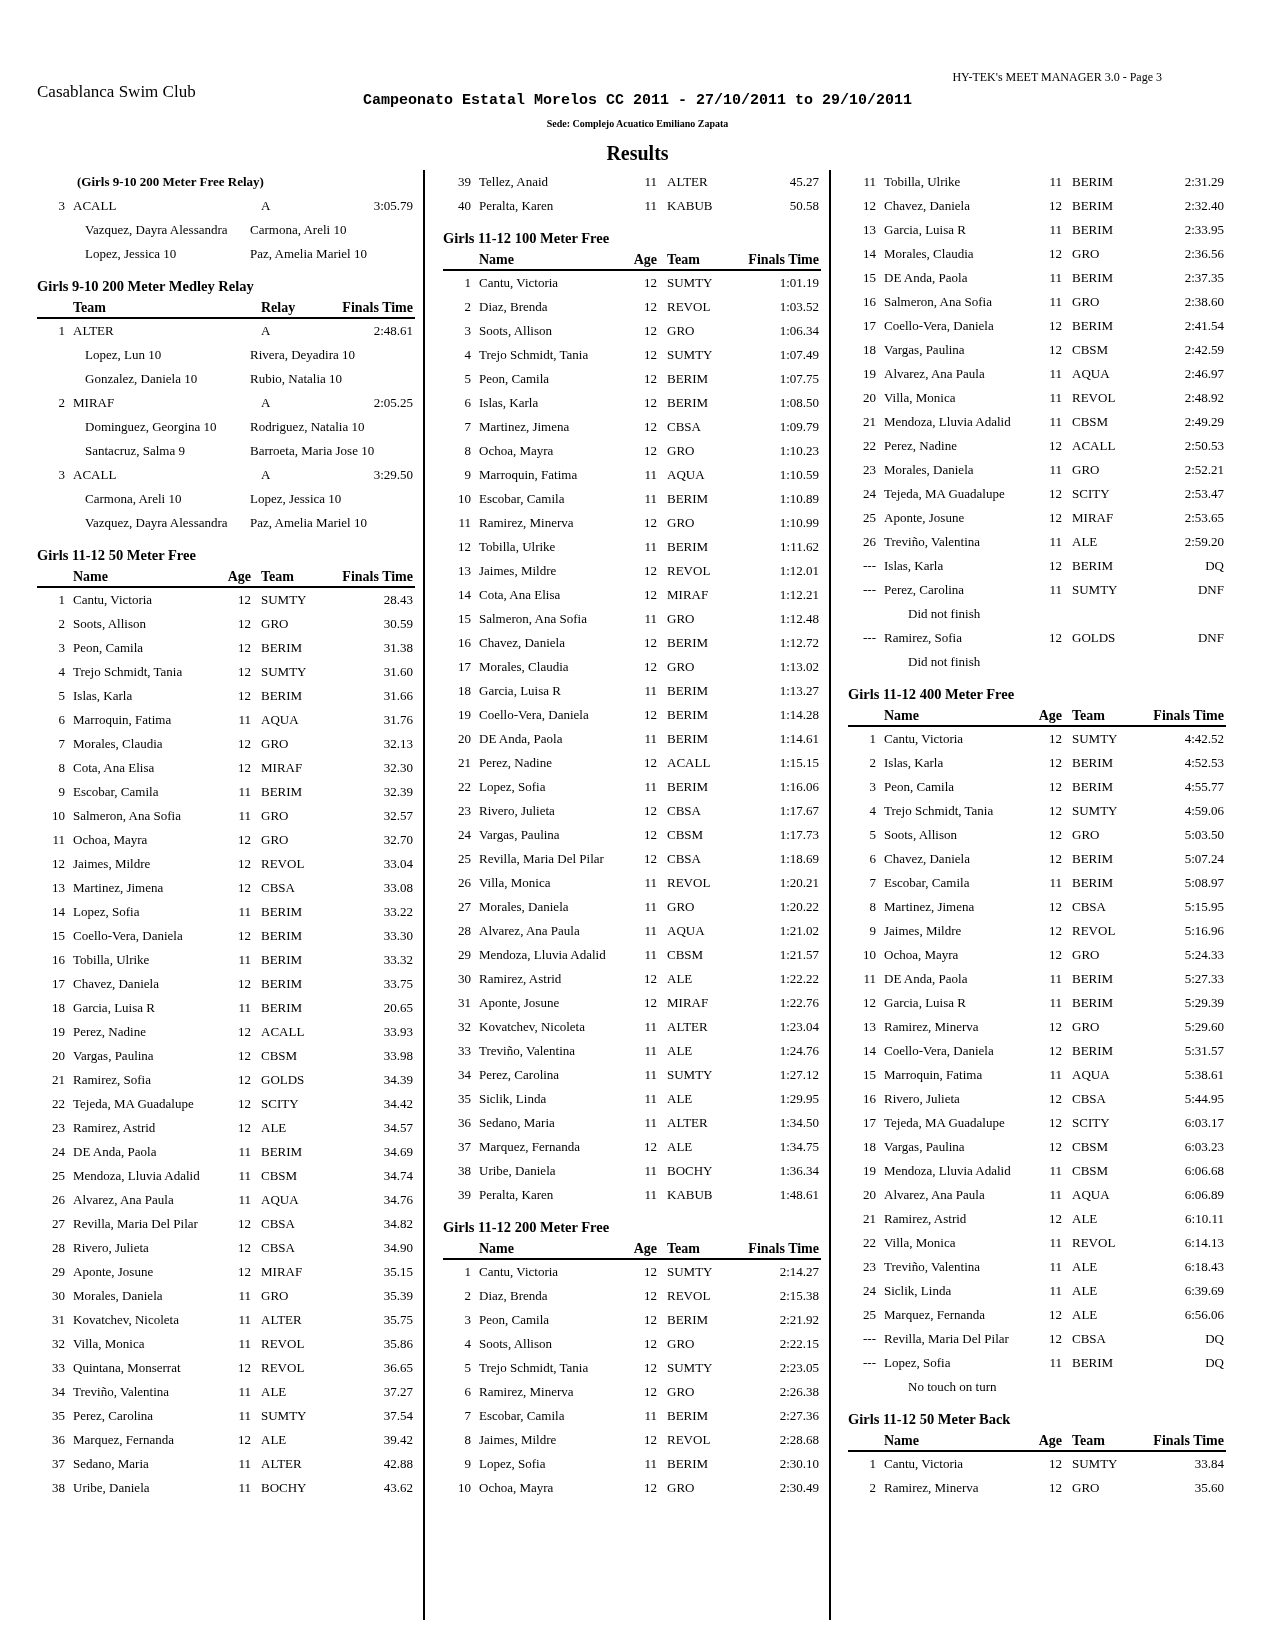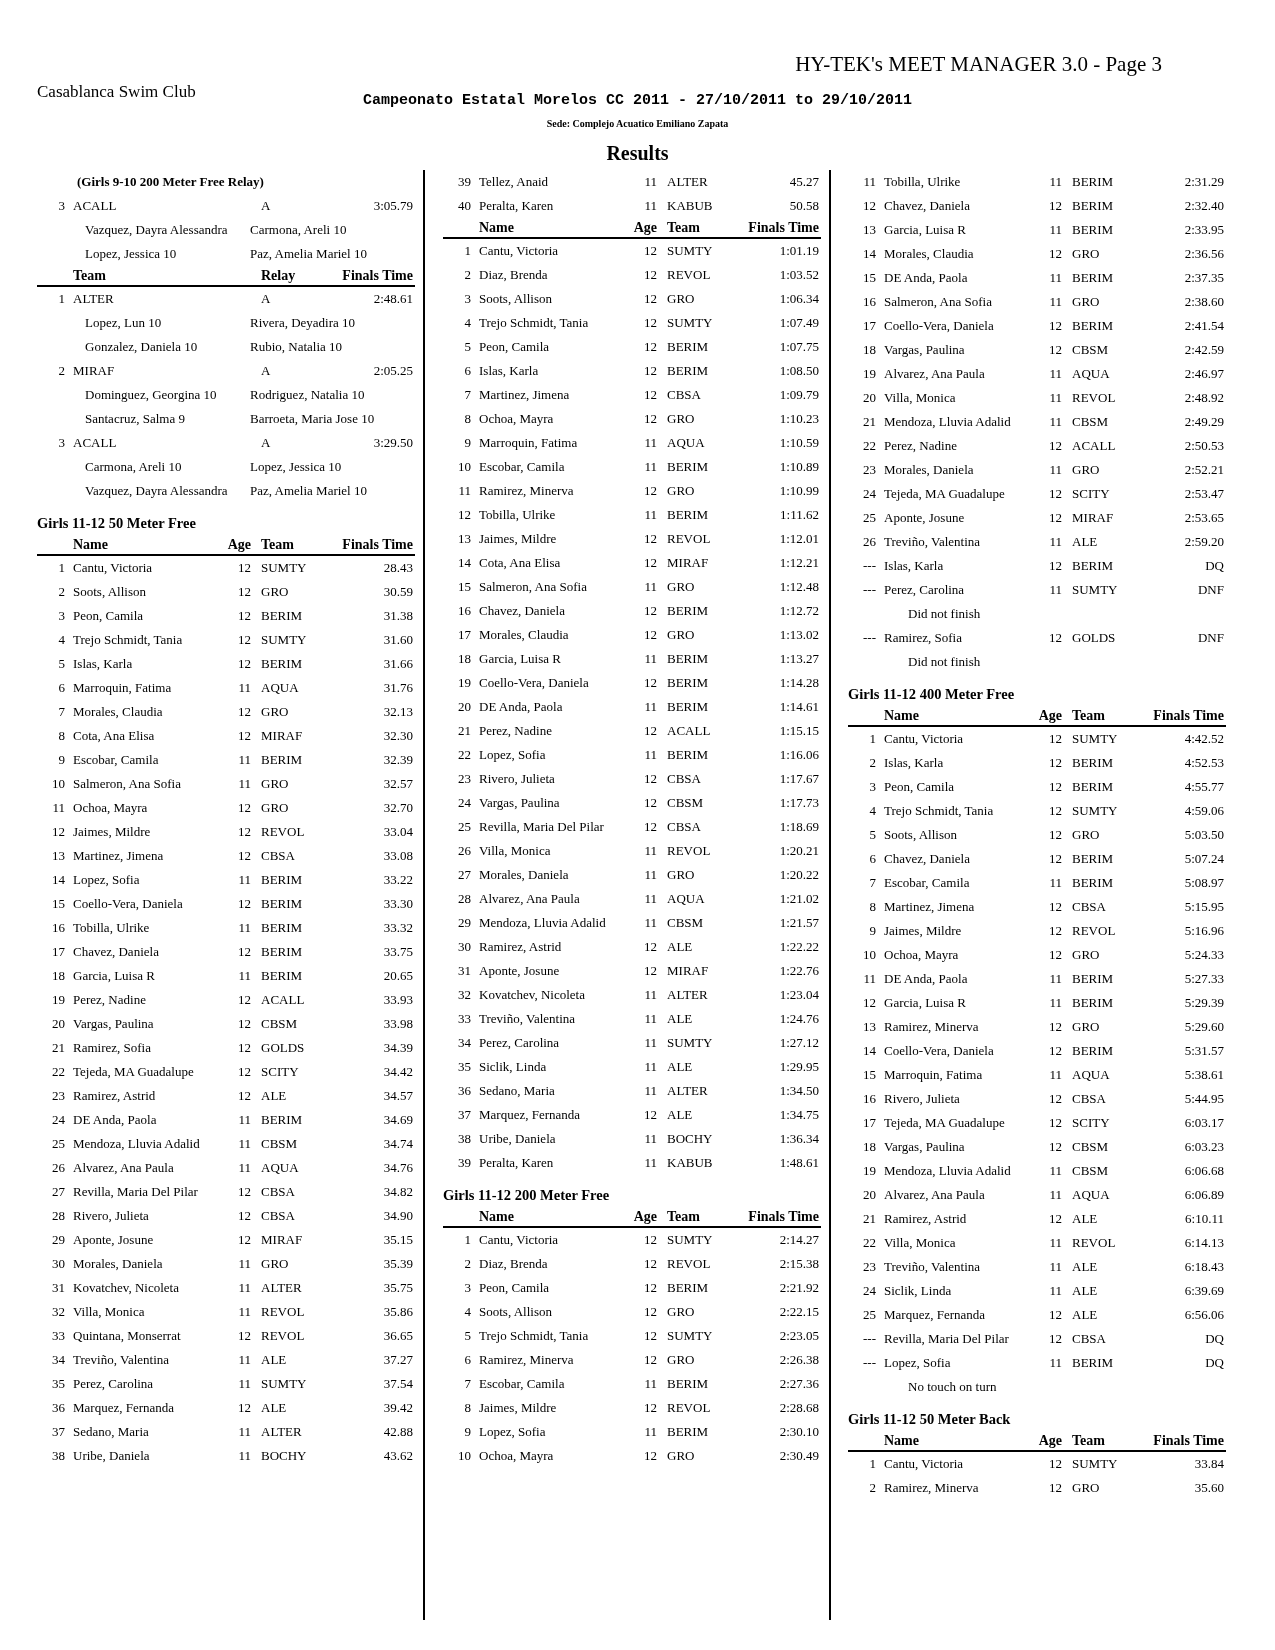--- a/index.html
+++ b/index.html
@@ -1,19 +1,19 @@
 <!DOCTYPE html>
 <html><head>
 <meta charset="utf-8">
 <style>
   html, body { margin: 0; padding: 0; background: #ffffff; }
   body { width: 1275px; height: 1650px; position: relative; overflow: hidden;
          font-family: "Liberation Serif", "DejaVu Serif", serif; color: #000; }
   .hdr-left { position: absolute; left: 37px; top: 82px; font-size: 17px; }
-  .hdr-right { position: absolute; right: 113px; top: 52px; font-size: 21px; }
+  .hdr-right { position: absolute; right: 113px; top: 70px; font-size: 12px; }
   .title { position: absolute; left: 0; width: 1275px; text-align: center; font-weight: bold; }
   .t1 { top: 92px; font-size: 15px; font-family: Liberation Mono, monospace; }
   .t2 { top: 118px; font-size: 10px; }
   .t3 { top: 142px; font-size: 20px; }
   .col { position: absolute; top: 170px; font-size: 13px; }
   .col1 { left: 37px; width: 378px; }
   .col2 { left: 443px; width: 378px; }
   .col3 { left: 848px; width: 378px; }
   .vline { position: absolute; top: 170px; width: 2px; height: 1450px; background: #000; }
   .ev-title { font-weight: bold; font-size: 14.5px; height: 24px; line-height: 24px; margin-top: 8px; }
@@ -54,20 +54,21 @@
       <span class="c-rtime">3:05.79</span>
     </div>
     <div class="swimmer-row">
       <span>Vazquez, Dayra Alessandra</span>
       <span>Carmona, Areli 10</span>
     </div>
     <div class="swimmer-row">
       <span>Lopez, Jessica 10</span>
       <span>Paz, Amelia Mariel 10</span>
     </div>
+    <div class="ev-title">Girls 9-10 200 Meter Medley Relay</div>
     <div class="thead">
       <span class="c-place"></span>
       <span class="c-relayteam">Team</span>
       <span class="c-relay">Relay</span>
       <span class="c-rtime">Finals Time</span>
     </div>
     <div class="row">
       <span class="c-place">1</span>
       <span class="c-relayteam">ALTER</span>
       <span class="c-relay">A</span>
@@ -392,20 +393,21 @@
       <span class="c-team">ALTER</span>
       <span class="c-time">45.27</span>
     </div>
     <div class="row">
       <span class="c-place">40</span>
       <span class="c-name">Peralta, Karen</span>
       <span class="c-age">11</span>
       <span class="c-team">KABUB</span>
       <span class="c-time">50.58</span>
     </div>
+    <div class="ev-title">Girls 11-12 100 Meter Free</div>
     <div class="thead">
       <span class="c-place"></span>
       <span class="c-name">Name</span>
       <span class="c-age">Age</span>
       <span class="c-team">Team</span>
       <span class="c-time">Finals Time</span>
     </div>
     <div class="row">
       <span class="c-place">1</span>
       <span class="c-name">Cantu, Victoria</span>

